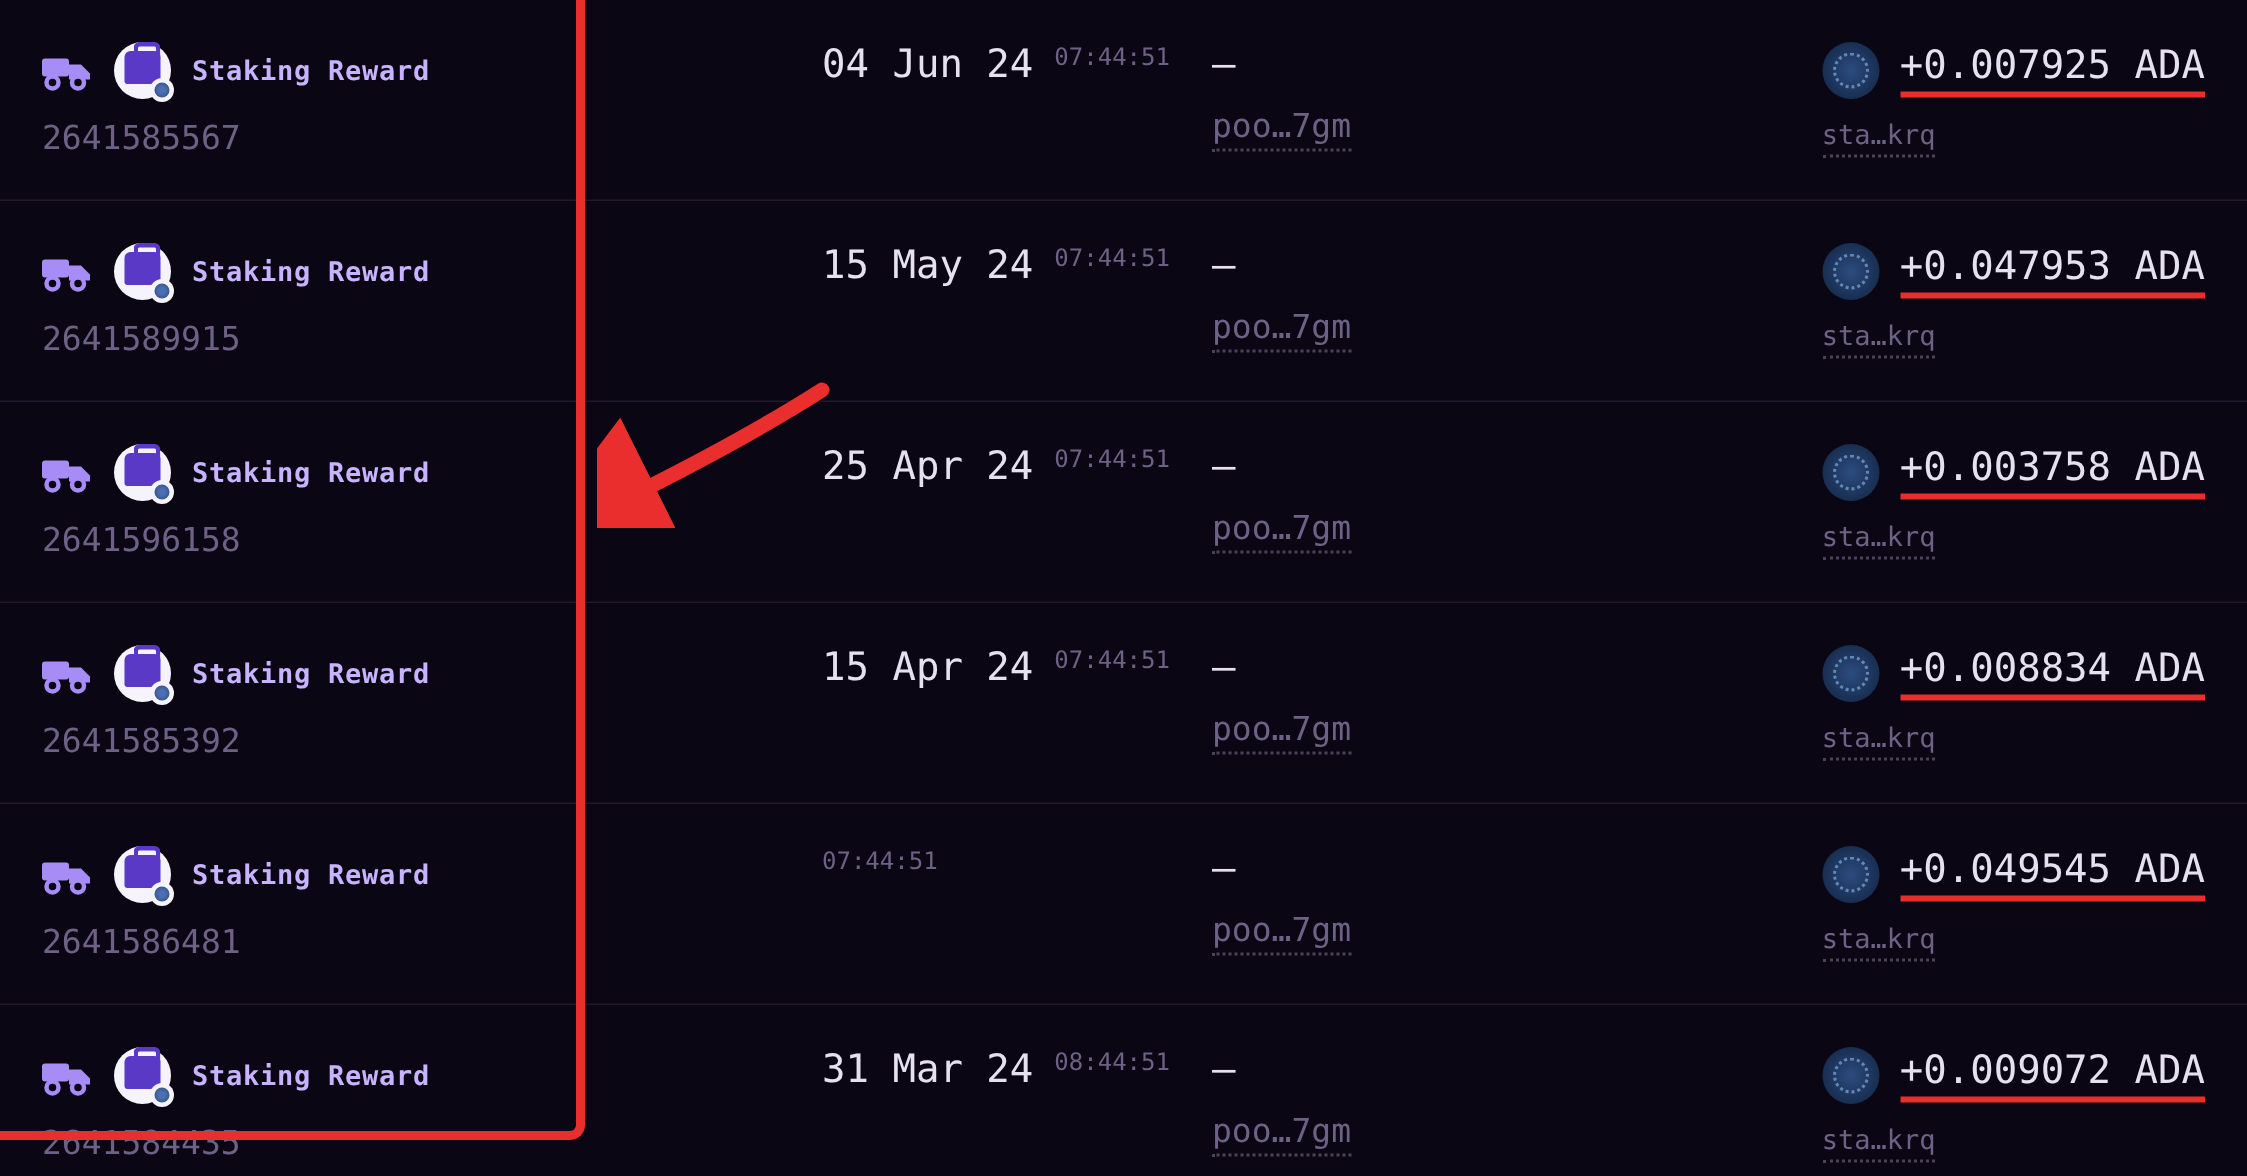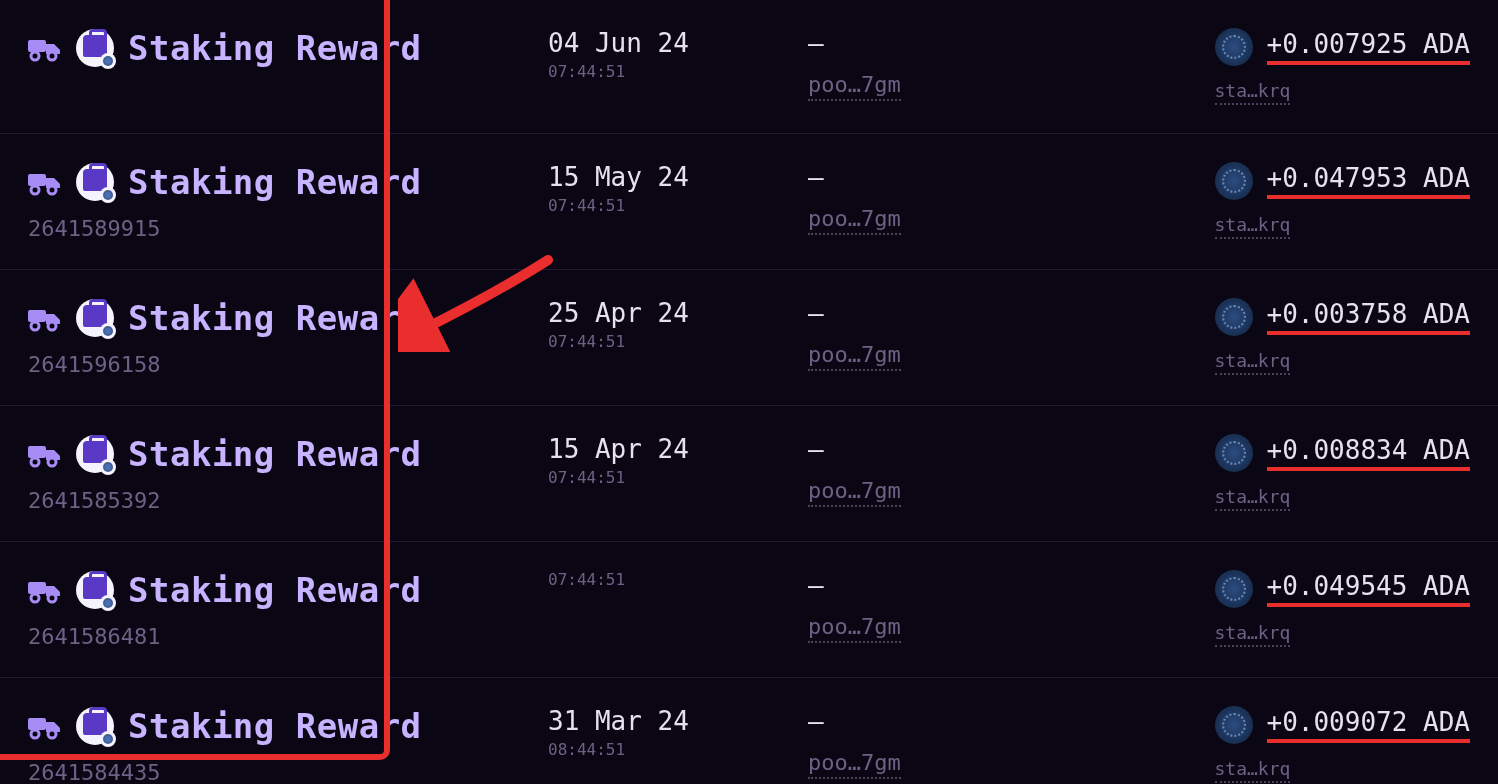--- a/index.html
+++ b/index.html
@@ -42,25 +42,25 @@
     }
     .badge-icon .dot {
       position: absolute; bottom: -2px; right: -2px;
       width: 16px; height: 16px; border-radius: 50%;
       background: #f5f3fb; display:flex; align-items:center; justify-content:center;
     }
     .badge-icon .dot::after {
       content:""; width: 10px; height:10px; border-radius:50%;
       background: radial-gradient(circle, #4a6fb3 30%, #2d4770 100%);
     }
-    .title { font-size: 34px; font-weight: 600; color: #c7b3ff; letter-spacing: 0.5px; }
+    .title { font-size: 18px; font-weight: 600; color: #c7b3ff; letter-spacing: 0.5px; }
     .tx-id { font-size: 22px; color: #6d6286; }
 
     
-    .date-block { display: flex; flex-direction: column; gap: 4px; }
+    .date-block { display: flex; flex-direction: row; gap: 14px; }
     .date { font-size: 26px; color: #e6e1f0; }
     .time { font-size: 16px; color: #6d6286; }
 
     
     .pool-block { display: flex; flex-direction: column; gap: 14px; }
     .dash { font-size: 26px; color: #e6e1f0; }
     .pool {
       font-size: 22px; color: #6d6286;
       border-bottom: 2px dotted #4a4258;
       width: fit-content; padding-bottom: 2px;
@@ -121,20 +121,21 @@
             <circle cx="7" cy="22" r="4" fill="#0b0613" stroke="currentColor" stroke-width="3"></circle>
             <circle cx="24" cy="22" r="4" fill="#0b0613" stroke="currentColor" stroke-width="3"></circle>
           </svg>
         </span>
         <span class="badge-icon">
           <span class="inner"></span>
             <span class="dot"></span>
         </span>
         <span class="title">Staking Reward</span>
       </div>
+      <span class="tx-id">2641585567</span>
     </div>
     <div class="date-block">
       <span class="date">04 Jun 24</span>
       <span class="time">07:44:51</span>
     </div>
     <div class="pool-block">
       <span class="dash">—</span>
       <span class="pool">poo…7gm</span>
     </div>
     <div class="amount-block">

